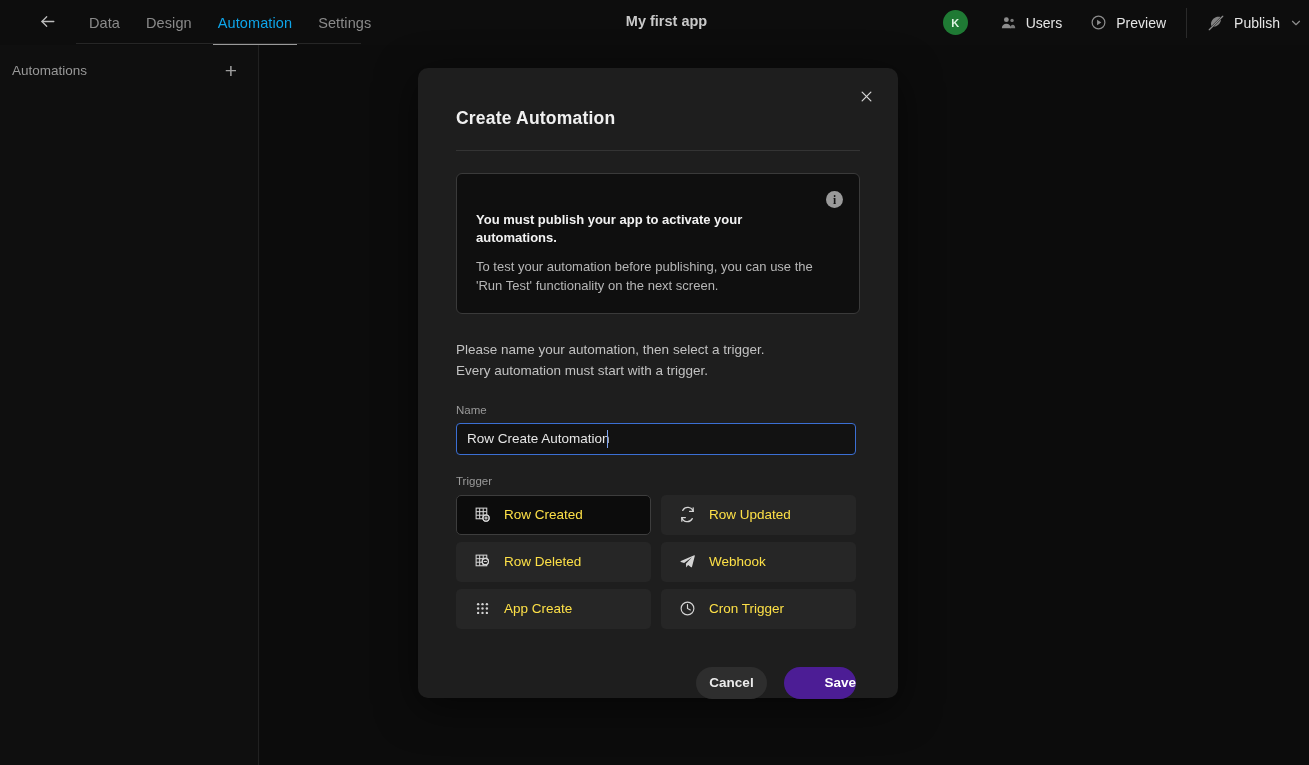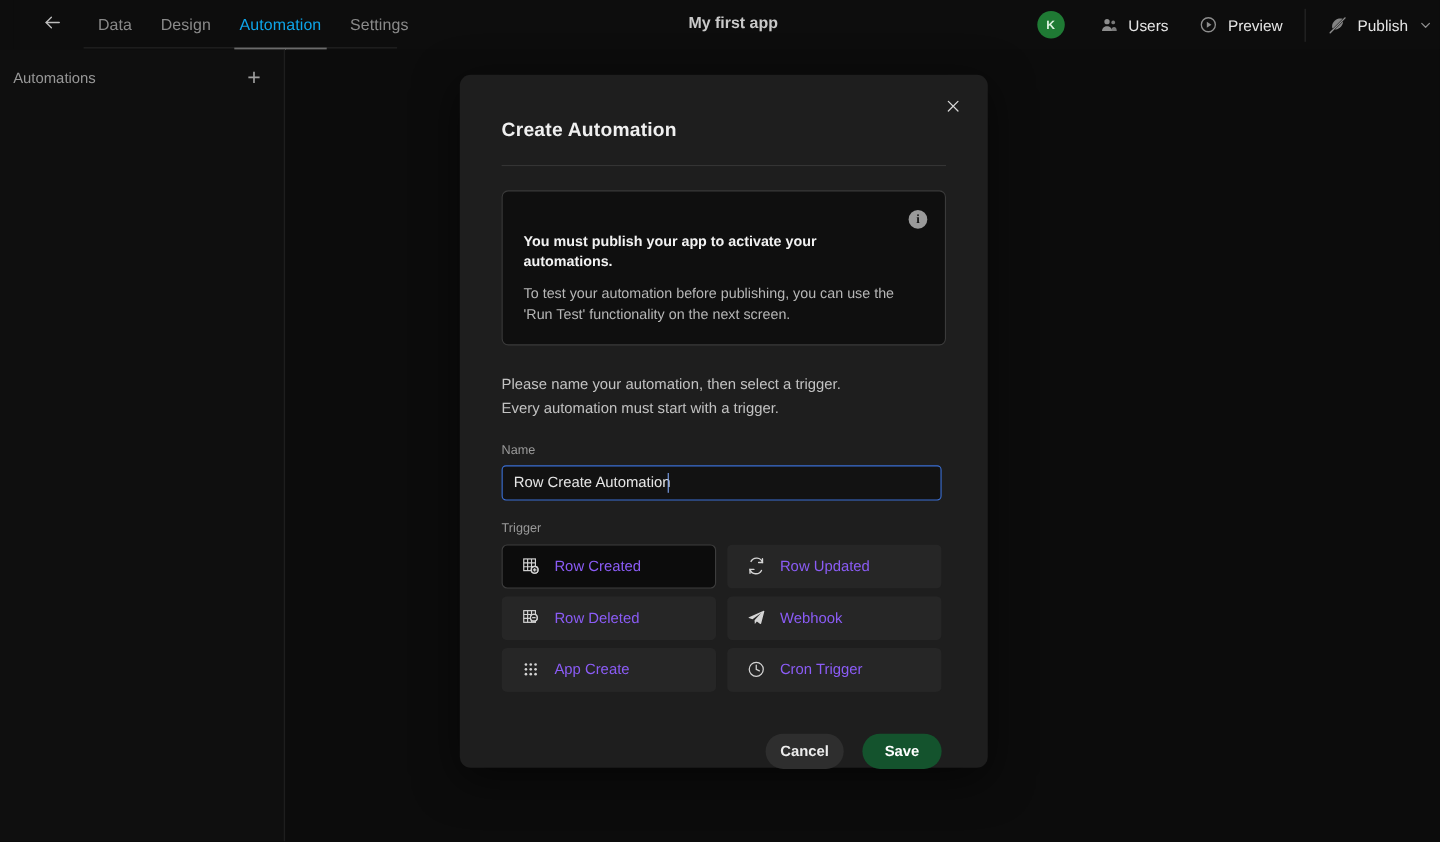--- a/index.html
+++ b/index.html
@@ -322,21 +322,21 @@
   .trigger-tile {
     height: 40px;
     background: #262626;
     border: 1px solid transparent;
     border-radius: 5px;
     display: flex;
     align-items: center;
     gap: 13px;
     padding-left: 16px;
     font-size: 13.5px;
-    color: #8b5cf6;
+    color: #fde047;
   }
   .trigger-tile.selected {
     background: #0c0c0c;
     border-color: #3d3d3d;
   }
   .trigger-tile .tic {
     width: 18px; height: 18px;
     display: flex; align-items: center; justify-content: center;
     color: #d4d4d4;
     flex: none;
@@ -357,22 +357,23 @@
     border: none;
     font-family: "Liberation Sans", sans-serif;
   }
   .btn-cancel {
     width: 71px;
     background: #2e2e2e;
     color: #ececec;
   }
   .btn-save {
     width: 72px;
-    background: #14532d;
+    background: #4c1d95;
     color: #ffffff;
+    text-align: right;
   }
 </style>
 </head>
 <body>
 
 <div id="app">
 
   <div class="topbar">
 
     <div class="back-btn">

